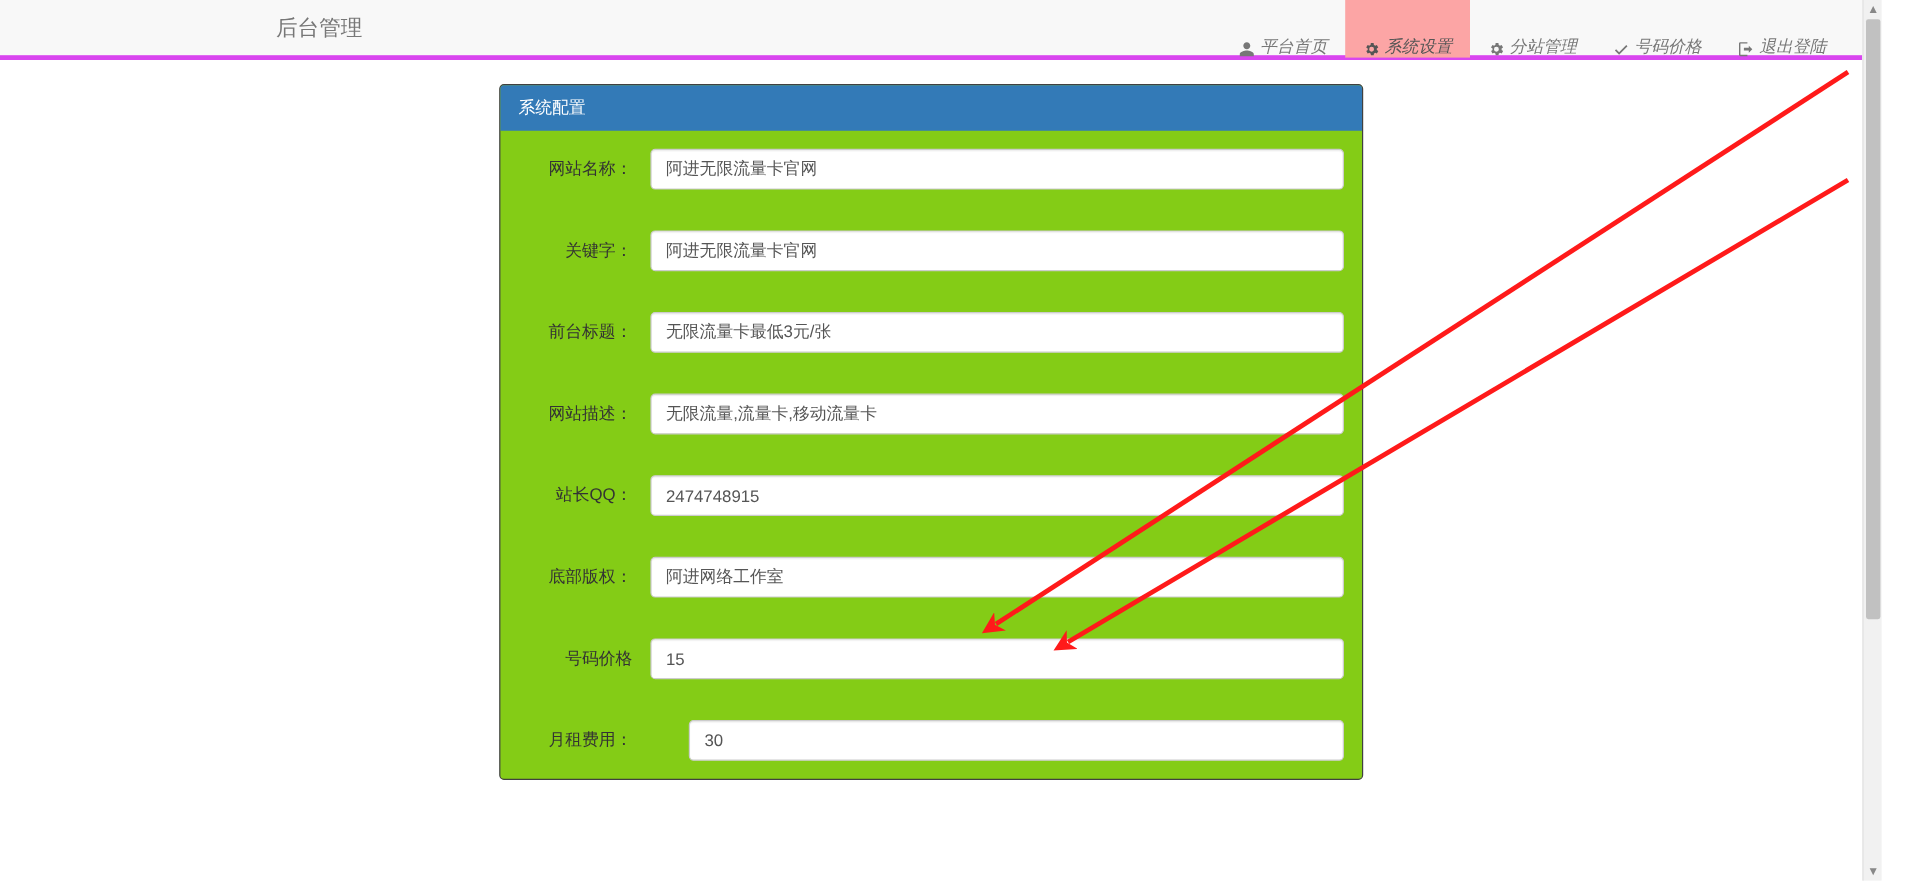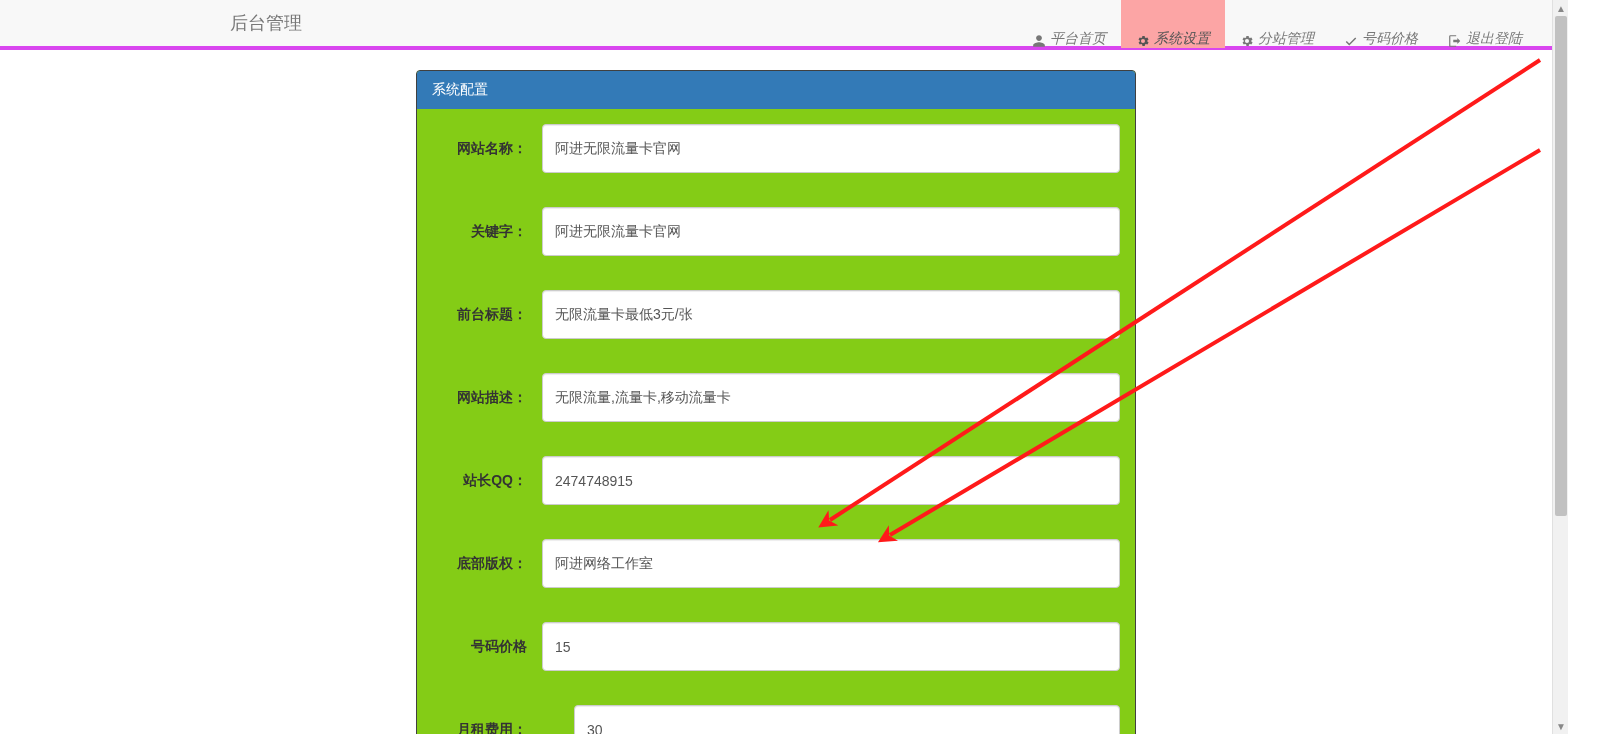--- a/index.html
+++ b/index.html
@@ -106,29 +106,29 @@
   }
   .form-row:last-child {
     margin-bottom: 0;
     gap: 32px;
   }
   .form-label {
     width: 110px;
     text-align: right;
     padding-right: 15px;
     color: #333;
-    font-weight: 700;
+    font-weight: 400;
     font-size: 14px;
   }
   .form-input {
     flex: 1;
   }
   .form-input input {
     width: 100%;
-    height: 49px;
+    height: 34px;
     padding: 6px 12px;
     font-size: 14px;
     color: #555;
     background: #fff;
     border: 1px solid #ccc;
     border-radius: 4px;
     box-shadow: inset 0 1px 1px rgba(0,0,0,0.075);
     outline: none;
   }
   

